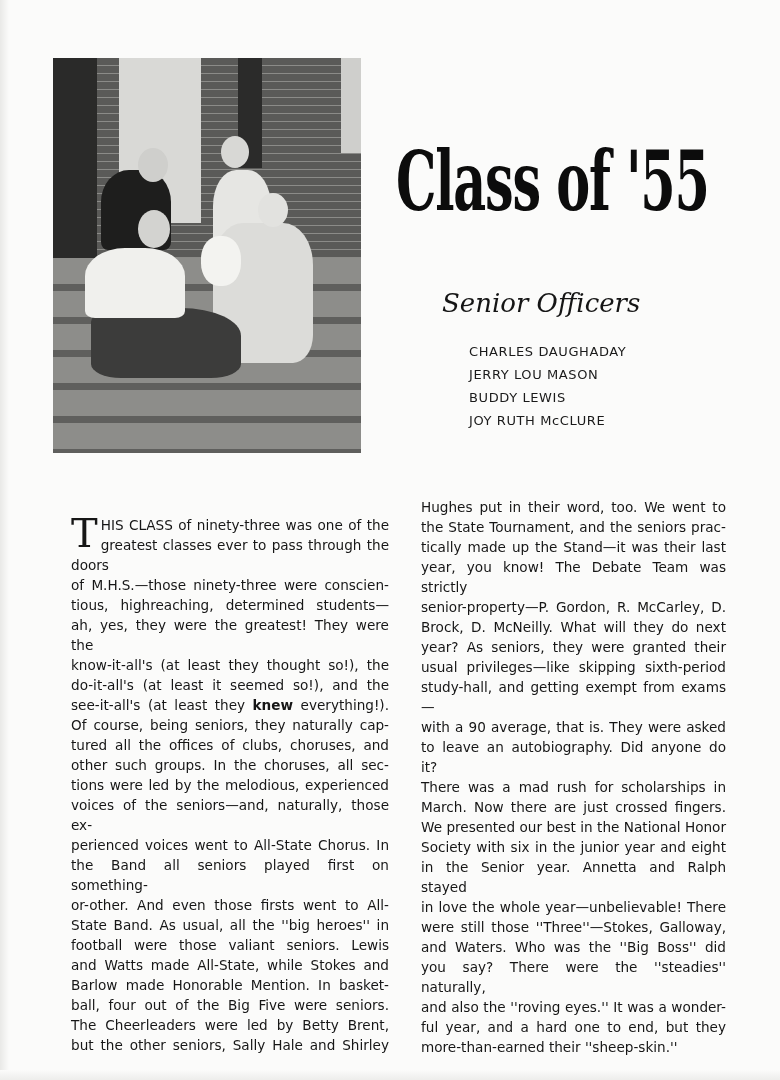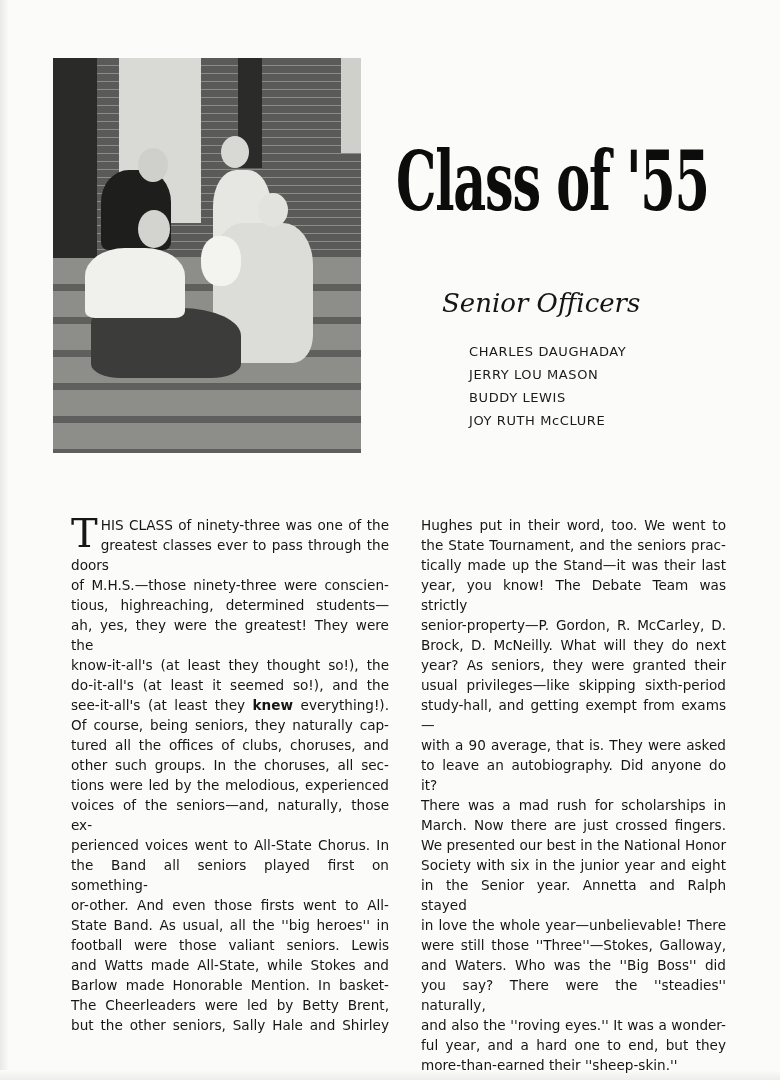--- a/index.html
+++ b/index.html
@@ -71,21 +71,21 @@
       white-space: nowrap;
     }
 
     
     .col {
       position: absolute; top: 0;
       font-size: 13.6px; line-height: 20px; color: #161616;
       text-align: justify;
     }
     .col-left { left: 71px; top: 515px; width: 318px; }
-    .col-right { left: 421px; top: 515px; width: 305px; }
+    .col-right { left: 421px; top: 497px; width: 305px; }
     .line { display: block; text-align: justify; text-align-last: justify; white-space: nowrap; }
     .line.last { text-align-last: left; }
     .col-left .line, .col-right .line { white-space: normal; }
     .dropcap {
       float: left; font-family: "DejaVu Serif", serif;
       font-size: 40px; line-height: 32px; margin: 2px 3px 0 0; font-weight: normal;
     }
     .bold { font-weight: bold; }
   </style>
 </head>
@@ -138,20 +138,21 @@
   <span class="line">other such groups.  In the choruses, all sec-</span>
   <span class="line">tions were led by the melodious, experienced</span>
   <span class="line">voices of the seniors—and, naturally, those ex-</span>
   <span class="line">perienced voices went to All-State Chorus.  In</span>
   <span class="line">the Band all seniors played first on something-</span>
   <span class="line">or-other.  And even those firsts went to All-</span>
   <span class="line">State Band.  As usual, all the ''big heroes'' in</span>
   <span class="line">football were those valiant seniors.  Lewis</span>
   <span class="line">and Watts made All-State, while Stokes and</span>
   <span class="line">Barlow made Honorable Mention.  In basket-</span>
+  <span class="line">ball, four out of the Big Five were seniors.</span>
   <span class="line">The Cheerleaders were led by Betty Brent,</span>
   <span class="line">but the other seniors, Sally Hale and Shirley</span>
 </div>
 
 <div class="col col-right">
   <span class="line">Hughes put in their word, too.  We went to</span>
   <span class="line">the State Tournament, and the seniors prac-</span>
   <span class="line">tically made up the Stand—it was their last</span>
   <span class="line">year, you know!  The Debate Team was strictly</span>
   <span class="line">senior-property—P. Gordon, R. McCarley, D.</span>

